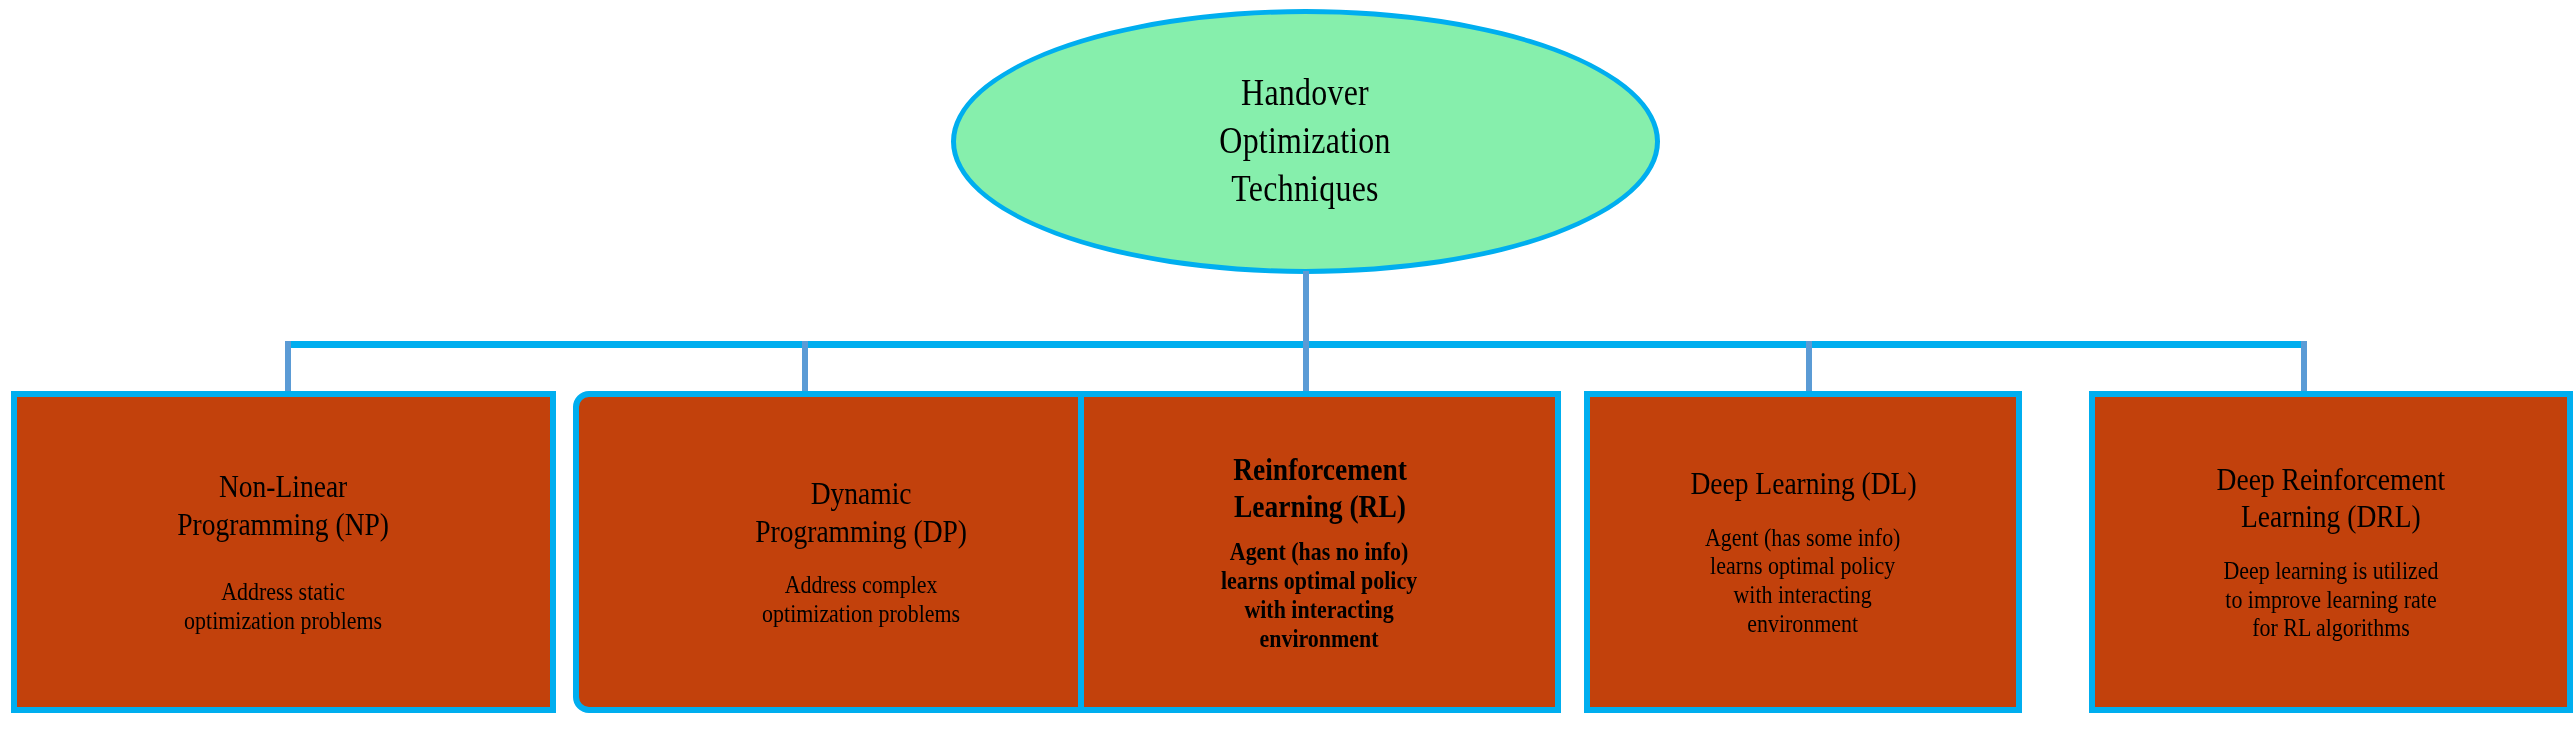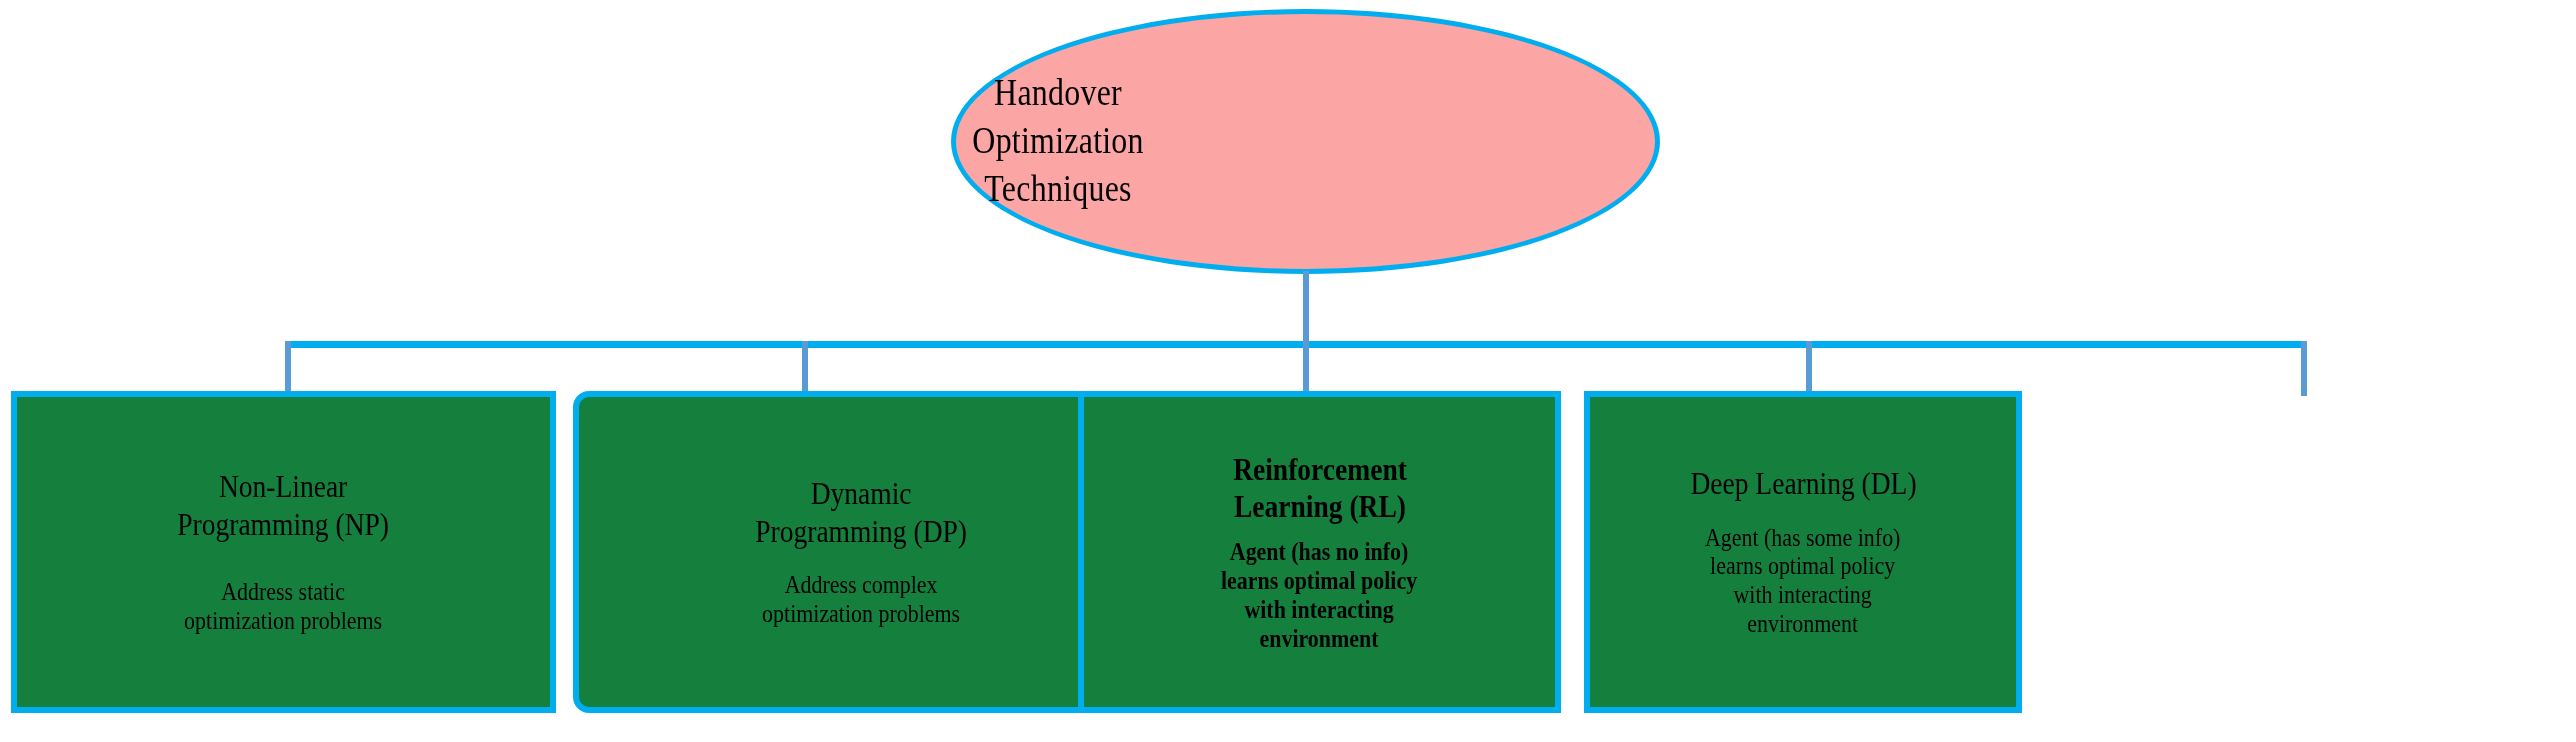--- a/index.html
+++ b/index.html
@@ -23,23 +23,24 @@
   
   .root-node {
     position: absolute;
     left: 951px;
     top: 8.5px;
     width: 709px;
     height: 265px;
     box-sizing: border-box;
     border: 5.5px solid #00AEEF;
     border-radius: 50% / 50%;
-    background: #fca5a5;
+    background: #86efac;
     display: flex;
     align-items: center;
+    justify-content: center;
   }
   .root-label {
     text-align: center;
     font-size: 38px;
     line-height: 1.26;
     letter-spacing: 0.3px;
     transform: scaleX(0.84);
     white-space: pre-line;
   }
 
@@ -63,21 +64,21 @@
     background: #5B9BD5;
   }
 
   
   .leaf {
     position: absolute;
     top: 391px;
     height: 322px;
     box-sizing: border-box;
     border: 6px solid #00AEEF;
-    background: #15803d;
+    background: #c2410c;
     display: flex;
     flex-direction: column;
     align-items: center;
     justify-content: center;
     padding: 3.6px 6px;
     overflow: hidden;
   }
   .leaf-title {
     text-align: center;
     font-size: 32px;
@@ -145,15 +146,23 @@
 
   <div class="leaf" style="left:1584px; width:438px;">
     <div class="leaf-title">Deep Learning (DL)</div>
     <div class="gap-md"></div>
     <div class="leaf-body">Agent (has some info)
 learns optimal policy
 with interacting
 environment</div>
   </div>
 
+  <div class="leaf" style="left:2089px; width:484px;">
+    <div class="leaf-title">Deep Reinforcement
+Learning (DRL)</div>
+    <div class="gap-md"></div>
+    <div class="leaf-body">Deep learning is utilized
+to improve learning rate
+for RL algorithms</div>
+  </div>
 
 </div>
 
 
 </body></html>

